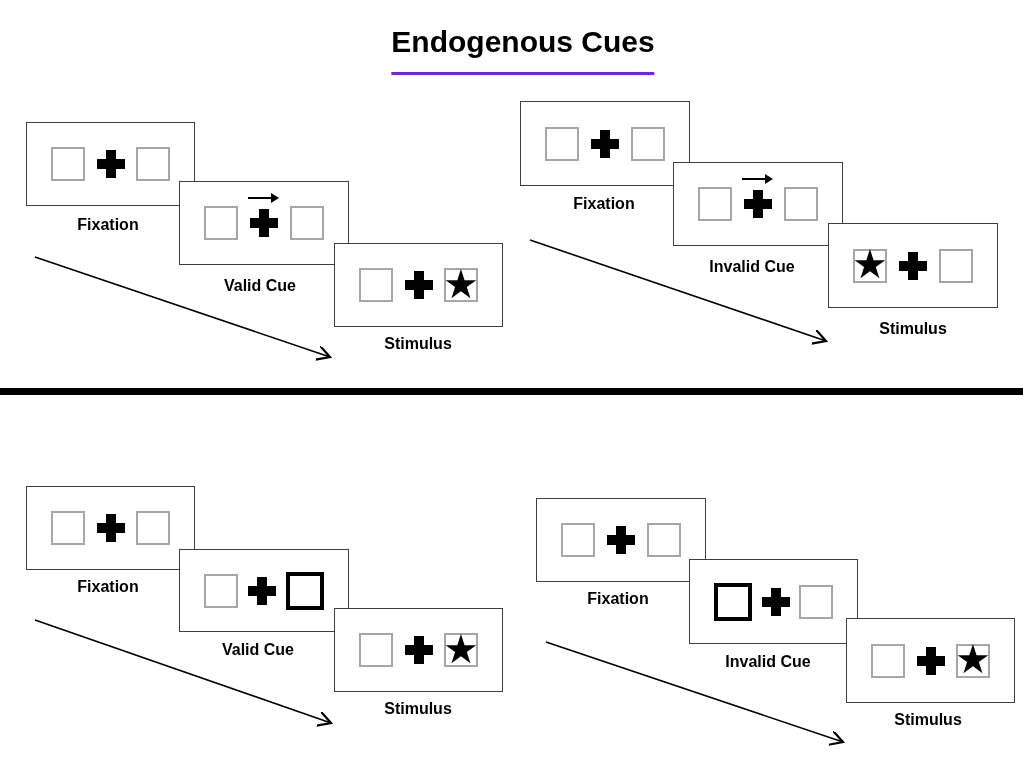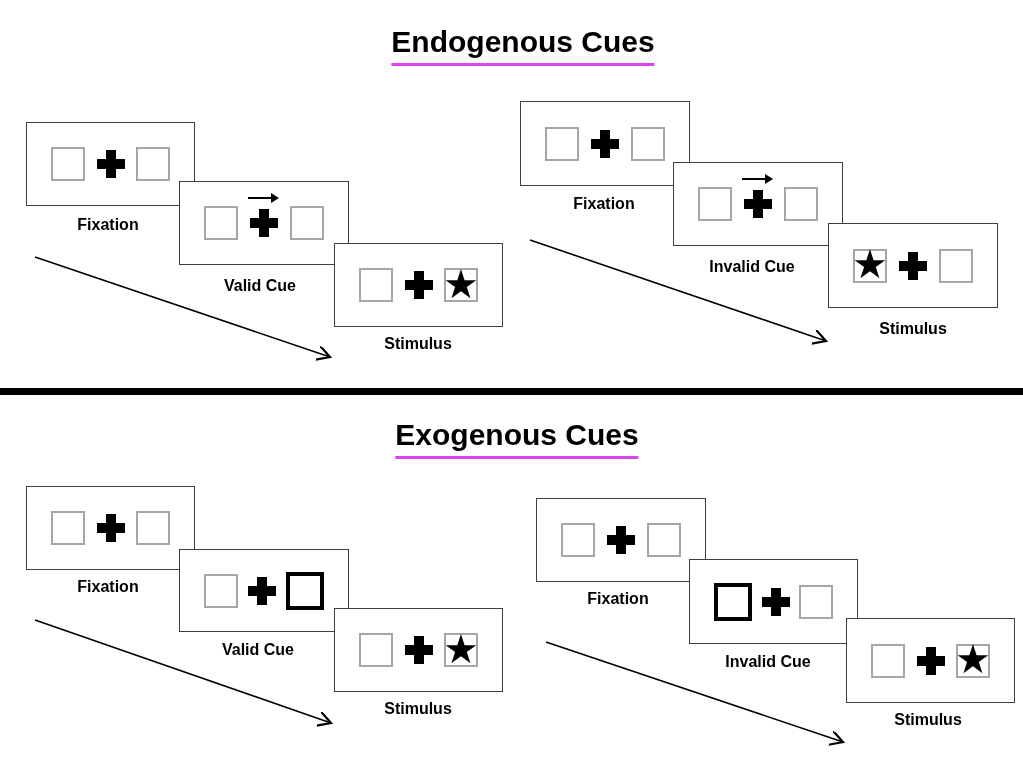--- a/index.html
+++ b/index.html
@@ -4,21 +4,21 @@
 <style>
   html,body{margin:0;padding:0;background:#fff;}
   .canvas{
     position:relative;width:1023px;height:767px;background:#ffffff;
     font-family:"Liberation Sans",sans-serif;color:#000;overflow:hidden;
   }
   
   .title{
     position:absolute;transform:translateX(-50%);
     font-size:30px;font-weight:bold;letter-spacing:0px;
-    border-bottom:3px solid #d946ef;padding-bottom:4px;white-space:nowrap;
+    border-bottom:3px solid #6d28d9;padding-bottom:13px;white-space:nowrap;
   }
   .t-endo{left:523px;top:25px;}
   .t-exo{left:517px;top:418px;}
   
   .divider{position:absolute;left:0;top:388px;width:1023px;height:7px;background:#000;}
   
   .panel{
     position:absolute;background:#fff;border:1px solid #3f3f3f;
     box-sizing:border-box;display:flex;align-items:center;
     justify-content:space-between;padding:0 24px;
@@ -86,21 +86,20 @@
       </marker>
     </defs>
     <line x1="35" y1="257" x2="330" y2="357" stroke="#000" stroke-width="1.6" marker-end="url(#ah)"></line>
     <line x1="530" y1="240" x2="826" y2="341" stroke="#000" stroke-width="1.6" marker-end="url(#ah)"></line>
     <line x1="35" y1="620" x2="331" y2="723" stroke="#000" stroke-width="1.6" marker-end="url(#ah)"></line>
     <line x1="546" y1="642" x2="843" y2="742" stroke="#000" stroke-width="1.6" marker-end="url(#ah)"></line>
   </svg>
 
   <div class="title t-endo">Endogenous Cues</div>
   <div class="divider"></div>
-  <div class="title t-exo">Exogenous Cues</div>
 
   <div class="panel z1 p-g1-fix">
     <div class="sq"></div>
     <div class="cross"></div>
     <div class="sq"></div>
   </div>
   <div class="panel z2 p-g1-cue">
     <div class="sq"></div>
     <div class="cross-wrap">
       <svg class="cue-arrow" width="34" height="14" viewBox="0 0 34 14">

